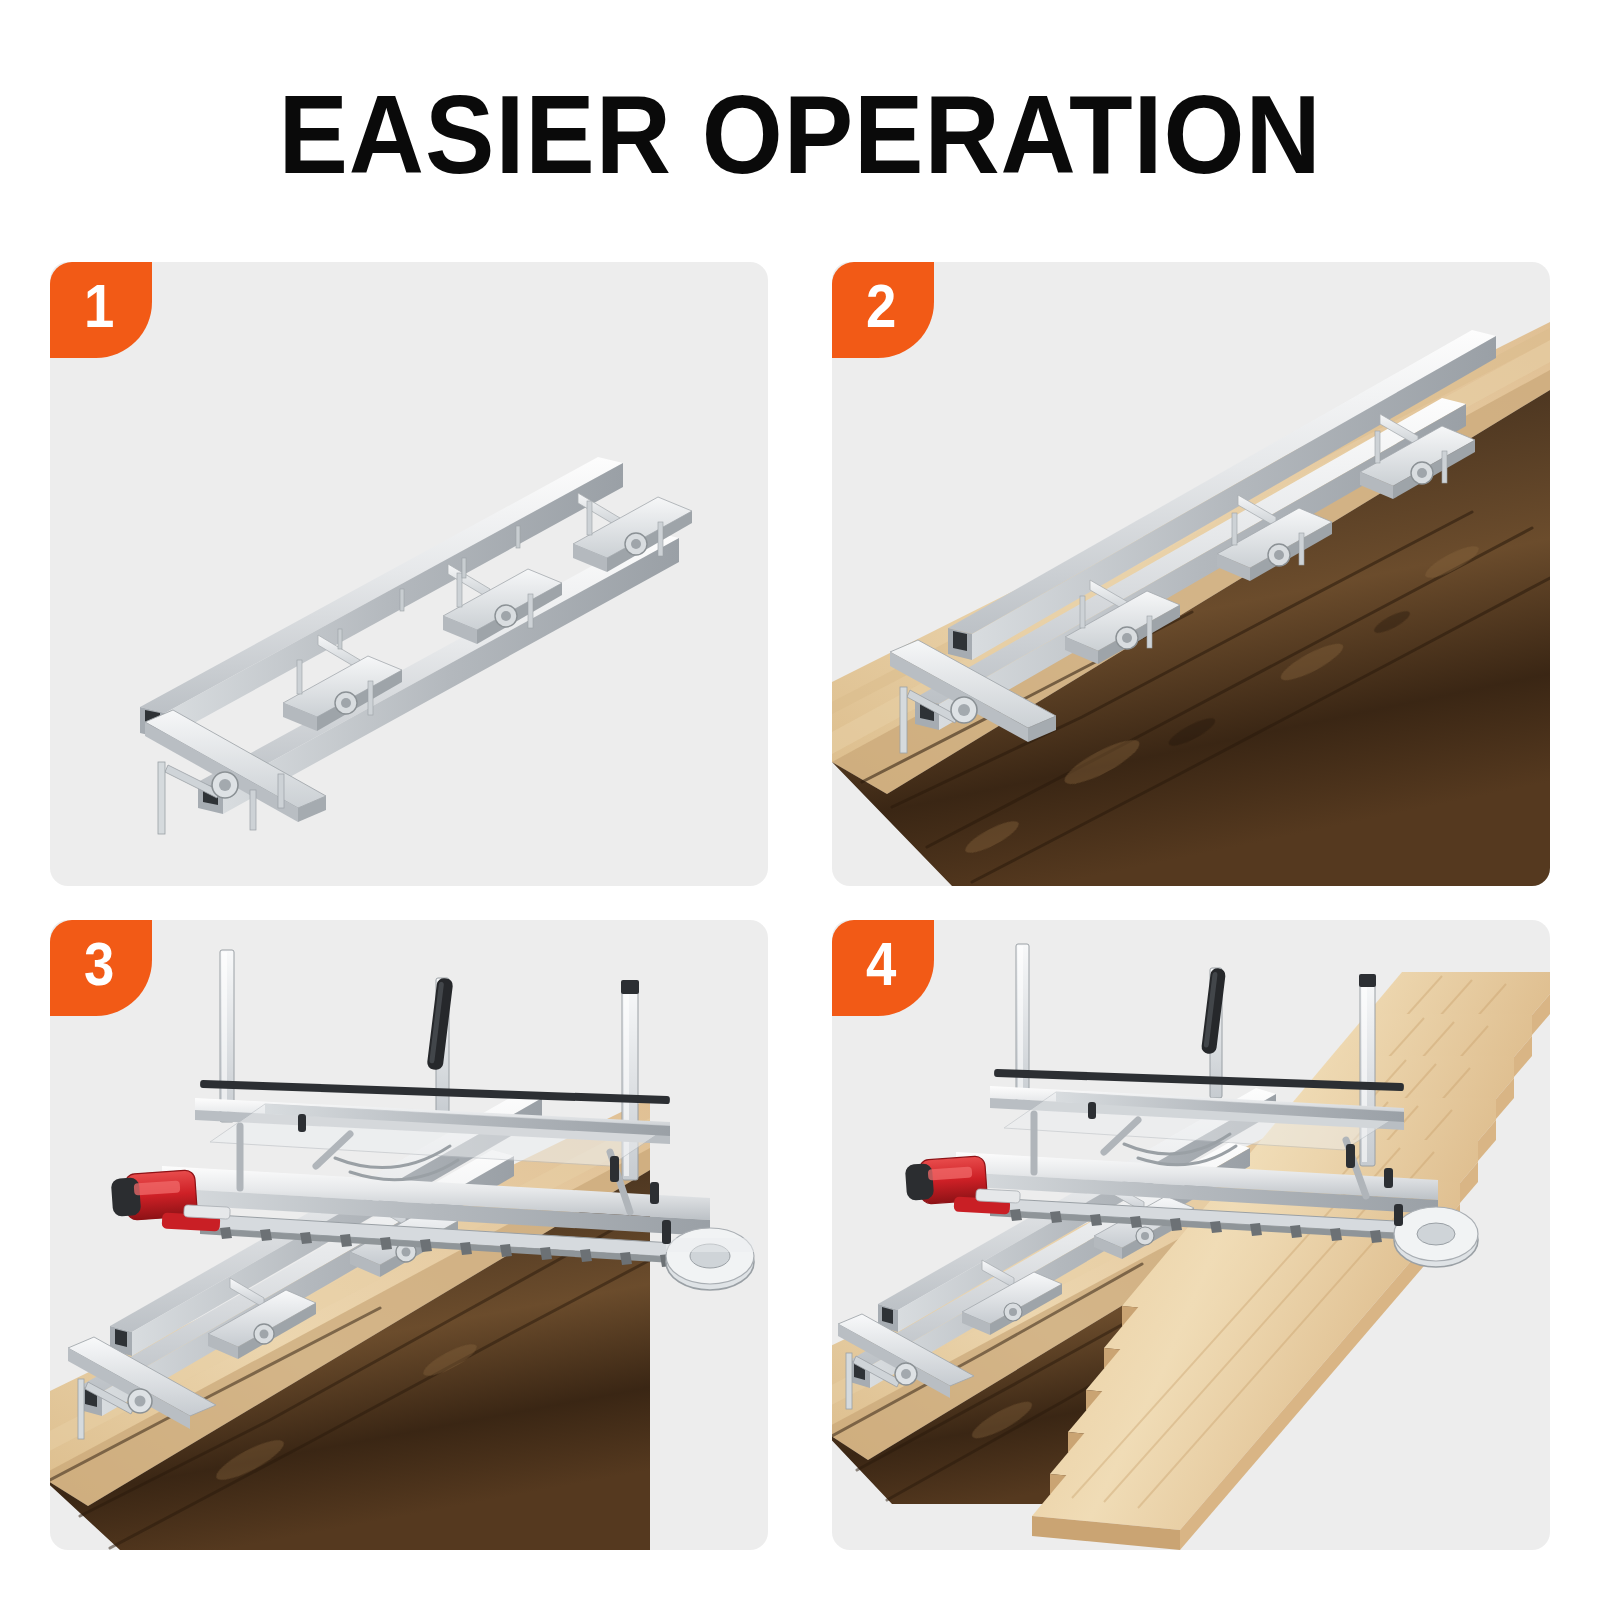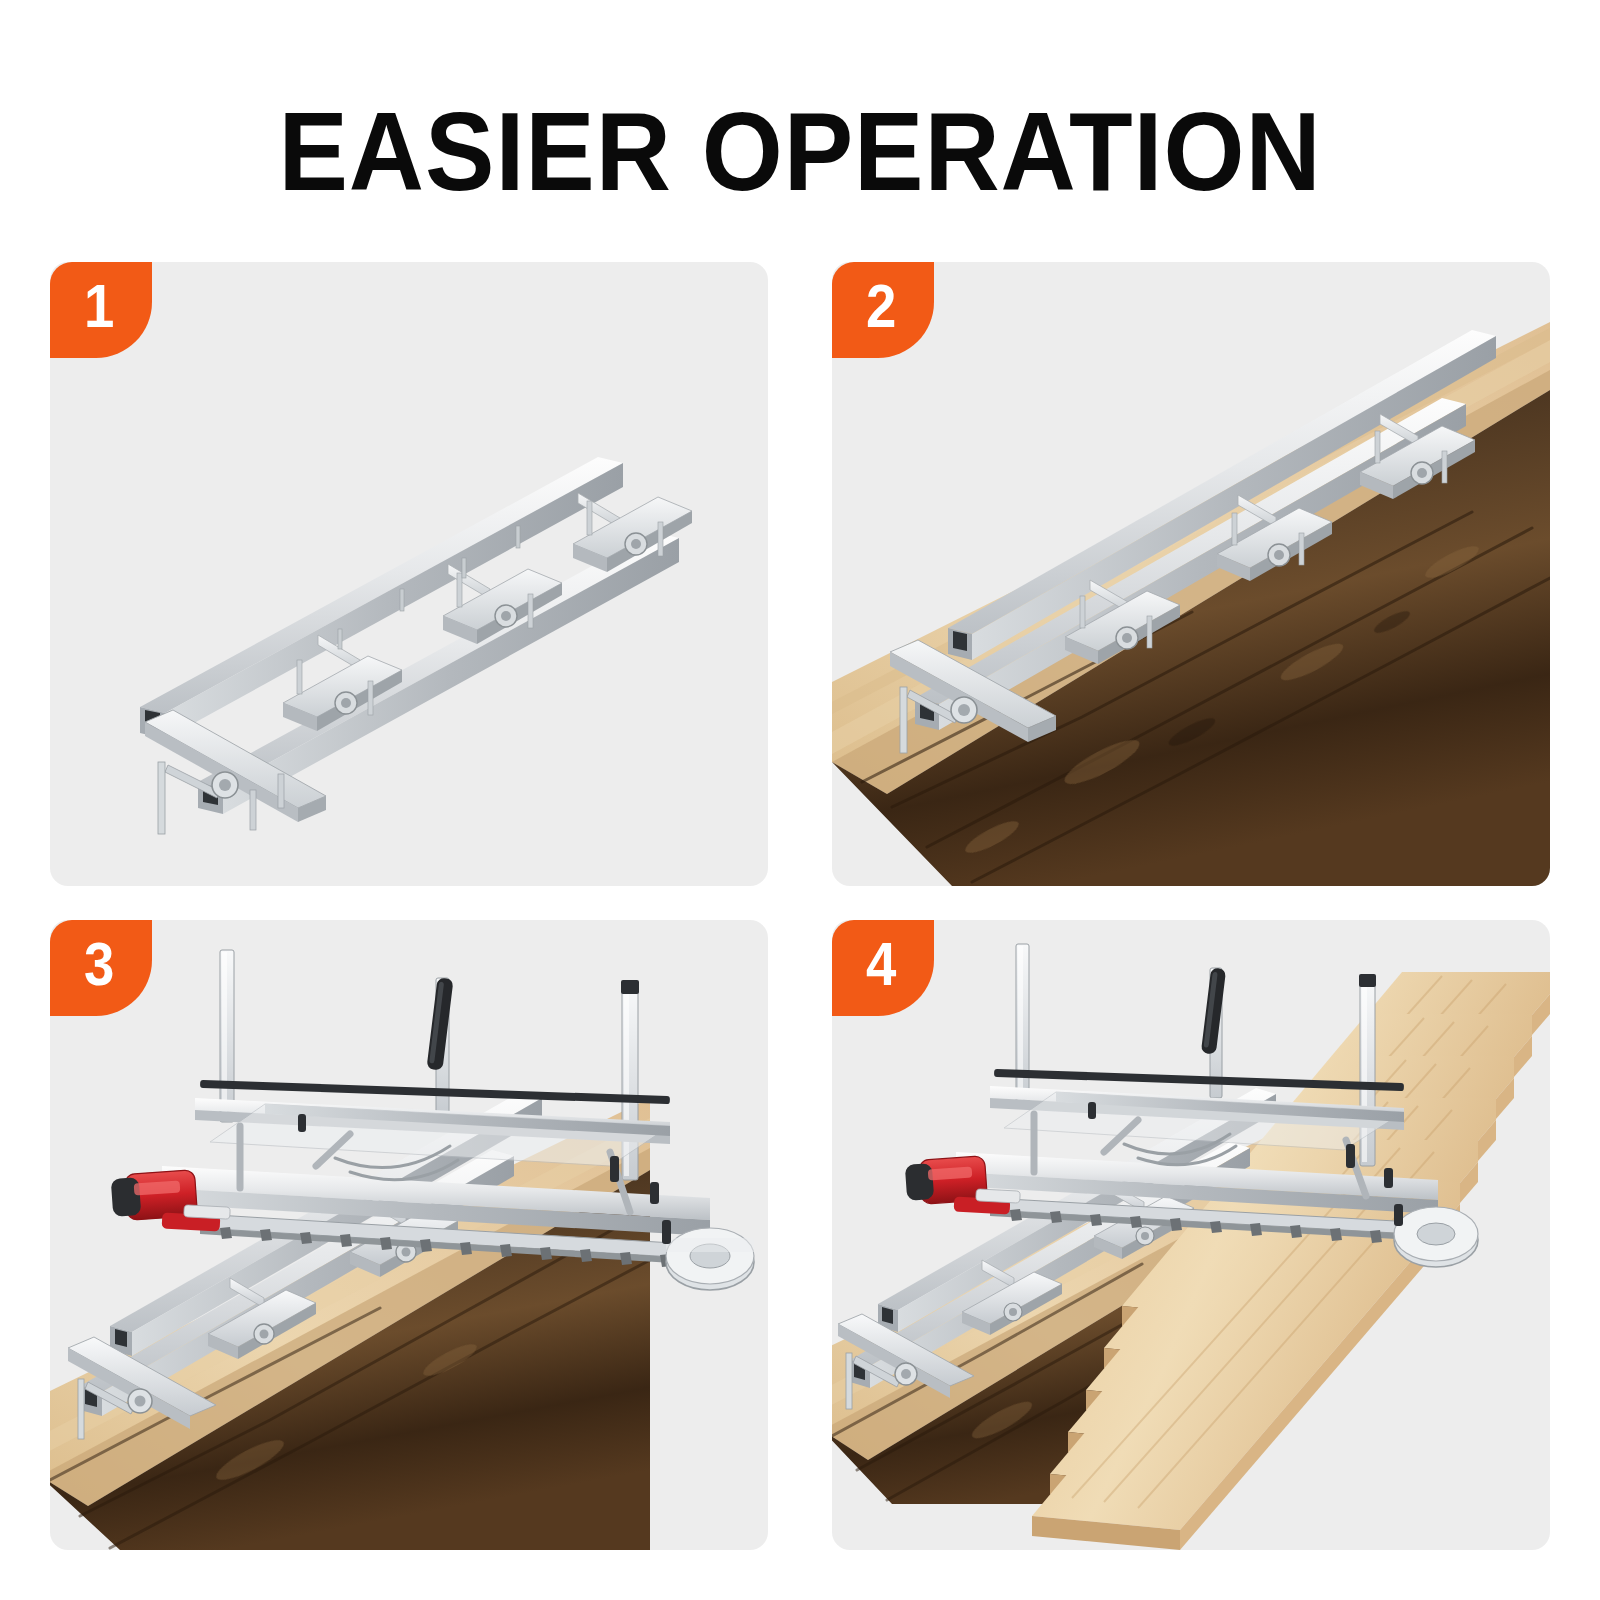--- a/index.html
+++ b/index.html
@@ -11,21 +11,21 @@
     width: 1600px;
     height: 1600px;
     font-family: "Liberation Sans", sans-serif;
     overflow: hidden;
     position: relative;
   }
 
   
   .title-wrap {
     position: absolute;
-    left: 0; top: 96px;
+    left: 0; top: 79px;
     width: 1600px;
     text-align: center;
   }
   .title {
     font-family: "Liberation Sans Narrow", "Liberation Sans", sans-serif;
     font-weight: 700;
     font-size: 112px;
     line-height: 112px;
     letter-spacing: 1px;
     color: #0a0a0a;

